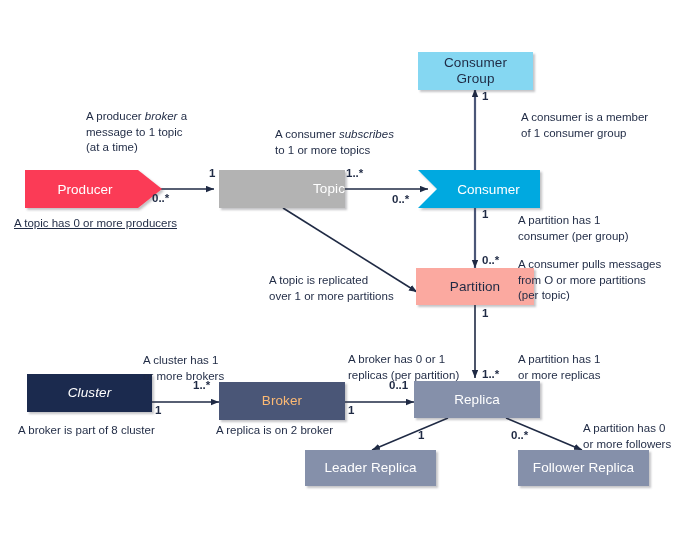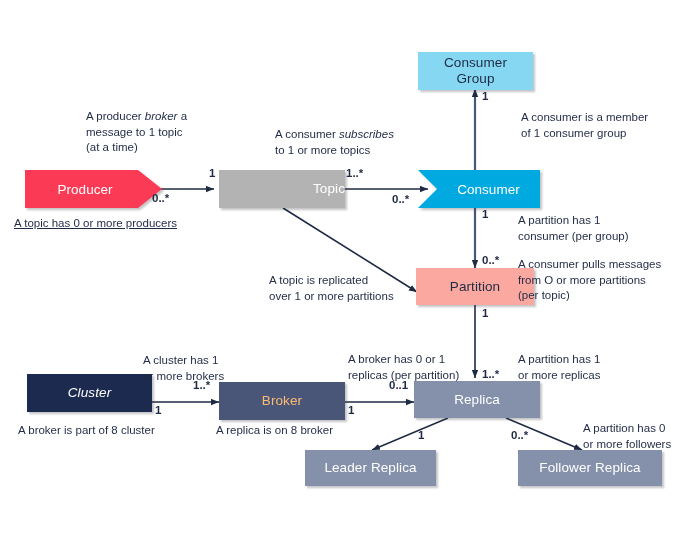--- a/index.html
+++ b/index.html
@@ -150,21 +150,21 @@
   </div>
 
   <div class="node n-broker shadowed" style="left:219px; top:382px; width:126px; height:38px;">
     <span>Broker</span>
   </div>
 
   <div class="node n-leader shadowed" style="left:305px; top:450px; width:131px; height:36px;">
     <span>Leader Replica</span>
   </div>
 
-  <div class="node n-follower shadowed" style="left:518px; top:450px; width:144px; height:36px;">
+  <div class="node n-follower shadowed" style="left:518px; top:450px; width:131px; height:36px;">
     <span>Follower Replica</span>
   </div>
 
   <div class="note left" style="left:86px; top:109px; width:180px;">A producer <em>broker</em> a
 message to 1 topic
 (at a time)</div>
 
   <div class="note left" style="left:14px; top:216px; width:220px;text-decoration:underline;">A topic has 0 or more producers</div>
 
   <div class="note left" style="left:275px; top:127px; width:200px;">A consumer <em>subscribes</em>
@@ -185,21 +185,21 @@
 over 1 or more partitions</div>
 
   <div class="note left" style="left:143px; top:353px; width:150px;">A cluster has  1
 or more brokers</div>
 
   <div class="note left" style="left:18px; top:423px; width:220px;">A broker is part of 8 cluster</div>
 
   <div class="note left" style="left:348px; top:352px; width:180px;">A broker has  0 or 1
 replicas (per partition)</div>
 
-  <div class="note left" style="left:216px; top:423px; width:180px;">A replica is on 8 broker</div>
+  <div class="note left" style="left:216px; top:423px; width:180px;">A replica is on 2 broker</div>
 
   <div class="note left" style="left:518px; top:352px; width:170px;">A partition has  1
 or more replicas</div>
 
 
   <div class="note left" style="left:583px; top:421px; width:130px;">A partition has 0
 or more followers</div>
 
   <div class="mult" style="left:152px; top:192px;">0..*</div>
 

